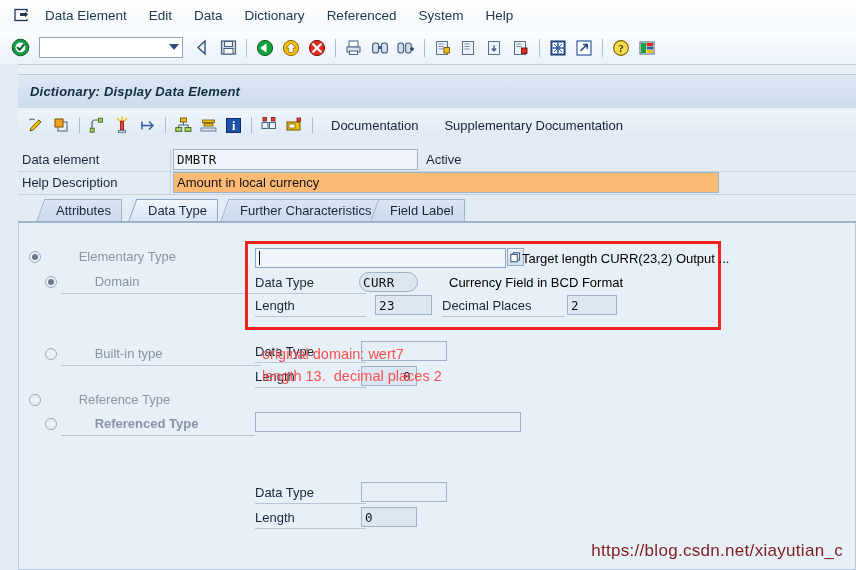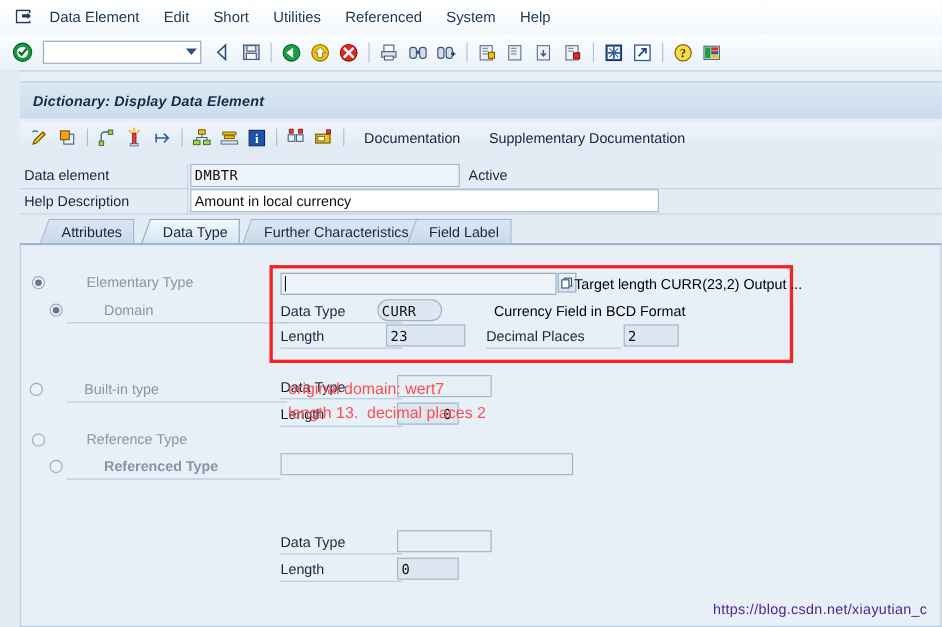--- a/index.html
+++ b/index.html
@@ -145,42 +145,42 @@
     width:17px;height:18px;background:linear-gradient(#eef3f9,#d6e2ee);
     border:1px solid #93a9be;display:flex;align-items:center;justify-content:center;
     box-sizing:border-box;
   }
   .hinttext{font-size:13px;color:#000000;white-space:nowrap;}
 
   .caret{
     display:inline-block;width:1px;height:14px;background:#111;vertical-align:middle;
   }
   .watermark{
-    position:absolute;right:12px;bottom:8px;color:#4c1d95;font-size:13px;
+    position:absolute;right:12px;bottom:8px;color:#7f1d1d;font-size:17px;
     letter-spacing:.3px;user-select:none;
   }
   .domline{position:absolute;background:#b4c6d8;height:1px;}
 </style>
 </head>
 <body>
 
 <div class="app">
 
   <div class="menubar">
     <div class="menu-sysicon">
       <svg width="15" height="15" viewBox="0 0 15 15">
         <rect x="1" y="1.5" width="12" height="11" fill="none" stroke="#203a55" stroke-width="1.3"></rect>
         <rect x="6" y="4" width="8" height="7" fill="#ffffff"></rect>
         <path d="M6 5 h5 v-1.6 l3 3.1 -3 3.1 V8 H6 Z" fill="#203a55"></path>
       </svg>
     </div>
     <div class="menu-item"><span>Data Element</span></div>
     <div class="menu-item"><span>Edit</span></div>
-    <div class="menu-item"><span>Short</span></div>
-    <div class="menu-item"><span>Utilities</span></div>
+    <div class="menu-item"><span>Data</span></div>
+    <div class="menu-item"><span>Dictionary</span></div>
     <div class="menu-item"><span>Referenced</span></div>
     <div class="menu-item"><span>System</span></div>
     <div class="menu-item"><span>Help</span></div>
   </div>
 
   <div class="toolbar">
     <div class="tb-btn" style="margin-left:8px;">
       <svg width="19" height="19" viewBox="0 0 19 19">
         <circle cx="9.5" cy="9.5" r="8.3" fill="#159a3f" stroke="#0c5f27" stroke-width="1"></circle>
         <circle cx="9.5" cy="9.5" r="5" fill="#ffffff"></circle>
@@ -406,21 +406,21 @@
       <div class="sep" style="left:152px;"></div>
       <div class="inp mono white" style="position:absolute;left:155px;top:0px;width:245px;height:21px;border:1px solid #9fb3c8;">
         <span>DMBTR</span>
       </div>
       <div class="lbl" style="left:408px;">Active</div>
     </div>
 
     <div class="hdrrow" style="top:33px;">
       <div class="lbl">Help Description</div>
       <div class="sep" style="left:152px;"></div>
-      <div class="inp" style="position:absolute;left:155px;top:0px;width:426px;height:21px;border:1px solid #9fb3c8;background:#ffffff;">
+      <div class="inp" style="position:absolute;left:155px;top:0px;width:546px;height:21px;border:1px solid #9fb3c8;background:#fdba74;">
         <span>Amount in local currency</span>
       </div>
     </div>
 
     <div class="tabstrip">
       <div class="tabwrap" style="left:18px;">
         <div class="skew"></div>
         <div class="body" style="left:10px;">Attributes</div>
       </div>
       <div class="tabwrap sel" style="left:110px;">
@@ -461,41 +461,41 @@
           <rect x="0.8" y="2.4" width="6.4" height="7.4" fill="#ffffff" stroke="#33506f" stroke-width="1"></rect>
           <path d="M3 2.4 V0.8 h6.6 v7.4 H7.4" fill="none" stroke="#33506f" stroke-width="1"></path>
         </svg>
       </div>
       <div class="hinttext" style="position:absolute;left:503px;top:28px;">Target length CURR(23,2) Output ...</div>
 
       <div style="position:absolute;left:236px;top:52px;">
         <span style="color:#17273c;">Data Type</span>
       </div>
       <div class="domline" style="left:236px;top:70px;width:111px;"></div>
-      <div class="inp mono" style="position:absolute;left:324px;top:49px;width:59px;height:20px;border-radius:10px;">
+      <div class="inp mono" style="position:absolute;left:340px;top:49px;width:59px;height:20px;border-radius:10px;">
         <span>CURR</span>
       </div>
       <div class="hinttext" style="position:absolute;left:430px;top:52px;">Currency Field in BCD Format</div>
 
       <div style="position:absolute;left:236px;top:75px;">
         <span style="color:#17273c;">Length</span>
       </div>
       <div class="domline" style="left:236px;top:93px;width:111px;"></div>
-      <div class="inp mono" style="position:absolute;left:332px;top:72px;width:72px;height:20px;">
+      <div class="inp mono" style="position:absolute;left:356px;top:72px;width:57px;height:20px;">
         <span>23</span>
       </div>
       <div style="position:absolute;left:423px;top:75px;">
         <span style="color:#17273c;">Decimal Places</span>
       </div>
       <div class="domline" style="left:423px;top:93px;width:123px;"></div>
       <div class="inp mono" style="position:absolute;left:548px;top:72px;width:50px;height:20px;">
         <span>2</span>
       </div>
 
-      <div style="position:absolute;left:8px;top:122px;text-align:right;">
+      <div style="position:absolute;left:26px;top:122px;text-align:right;">
         <span class="radio"></span>
         <span class="rlabel">Built-in type</span>
       </div>
       <div class="domline" style="left:42px;top:142px;width:200px;"></div>
 
       <div style="position:absolute;left:236px;top:121px;">
         <span style="color:#17273c;">Data Type</span>
       </div>
       <div class="domline" style="left:236px;top:139px;width:111px;"></div>
       <div class="inp empty" style="position:absolute;left:342px;top:118px;width:86px;height:20px;">

